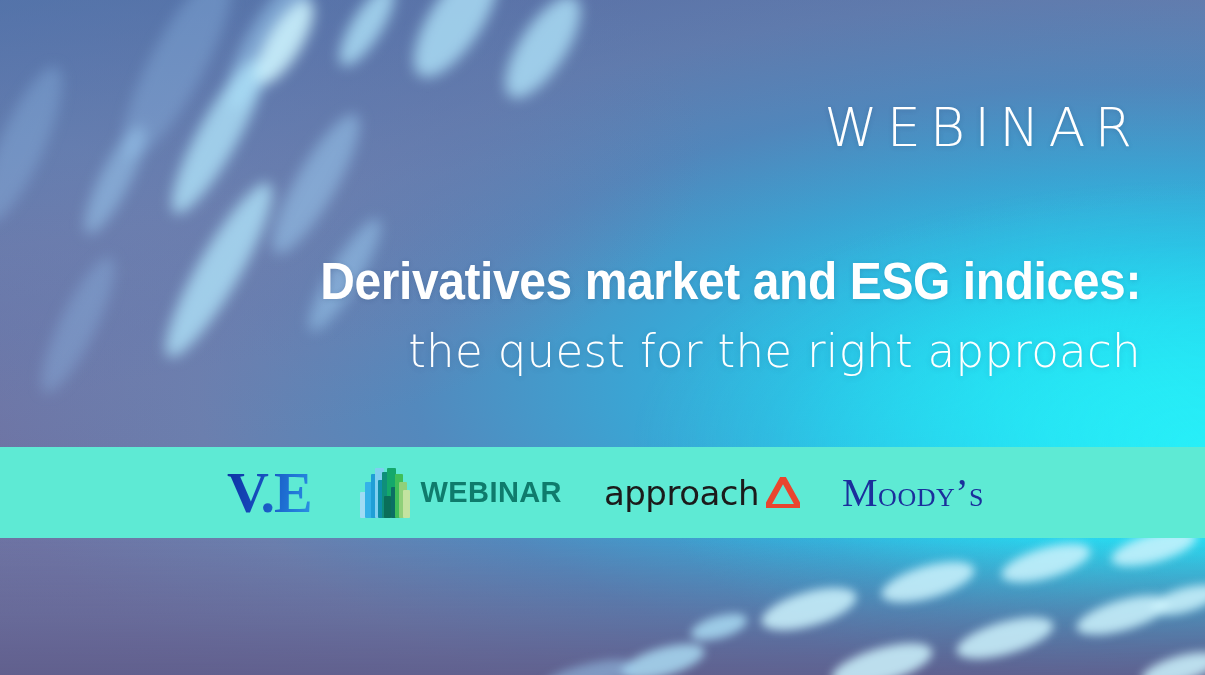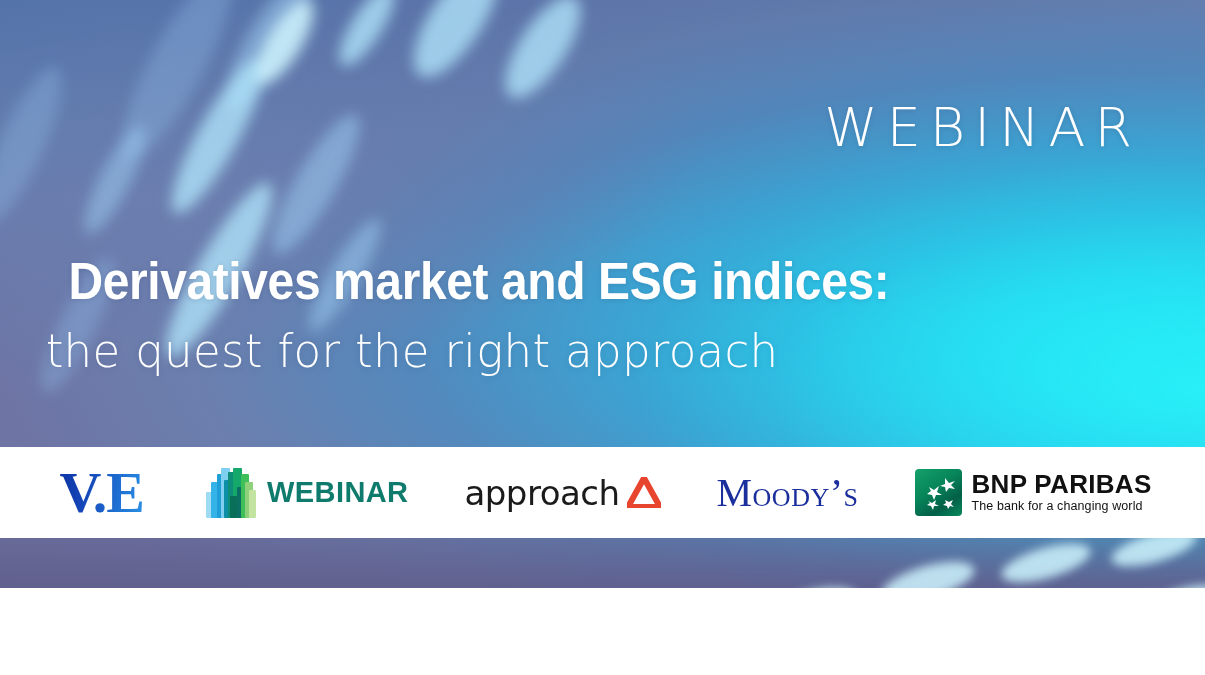--- a/index.html
+++ b/index.html
@@ -6,21 +6,21 @@
   html, body {
     width:1205px; height:675px;
     background:#ffffff;
     font-family:"Liberation Sans", sans-serif;
     overflow:hidden;
   }
 
   #banner {
     position:relative;
     width:1205px;
-    height:588px;
+    height:675px;
     overflow:hidden;
     background:#5a6aa0;
   }
 
   
   .bg-layer { position:absolute; inset:0; }
 
   .bg-base {
     background:
       radial-gradient(130% 95% at 97% 58%, #22e4f2 0%, #24d7ee 11%, #2cc0e4 22%, #3aa5d4 34%, #5389bd 48%, #6b7fae 62%, #6e74a4 76%, #6c6f9c 100%);
@@ -67,21 +67,21 @@
     font-family:"DejaVu Sans", sans-serif;
     white-space:nowrap;
     text-shadow:0 1px 5px rgba(25,60,100,0.20);
   }
 
   
   #title-block {
     position:absolute;
     left:0; right:64px;
     top:252px;
-    text-align:left;
+    text-align:right;
     color:#ffffff;
   }
   #title-main {
     font-family:"Liberation Sans Narrow","Liberation Sans", sans-serif;
     font-size:51px;
     font-weight:bold;
     letter-spacing:-0.4px;
     line-height:60px;
     transform:scaleX(0.94);
     transform-origin:right center;
@@ -99,25 +99,25 @@
     white-space:nowrap;
     text-shadow:0 1px 6px rgba(25,60,100,0.18);
   }
 
   
   #logo-bar {
     position:absolute;
     left:0; right:0;
     top:447px;
     height:91px;
-    background:#ffffff;
+    background:#5eead4;
     display:flex;
     align-items:center;
     justify-content:center;
-    gap:56px;
+    gap:42px;
   }
   .logo { display:flex; align-items:center; height:58px; }
 
   
   #logo-ve {
     font-family:"Liberation Serif","DejaVu Serif", serif;
     font-weight:bold;
     font-size:58px;
     line-height:1;
     letter-spacing:-1px;
@@ -268,31 +268,15 @@
       <span class="opt-word">approach</span>
       <svg class="opt-tri" viewBox="0 0 34 31">
         <path d="M17 1 L33 30 L1 30 Z" fill="none" stroke="#e8452e" stroke-width="6" stroke-linejoin="miter"></path>
       </svg>
     </div>
 
     <div class="logo">
       <span id="logo-moodys"><span class="mc">M</span><span class="sc">OODY</span><span class="mc">’</span><span class="sc">S</span></span>
     </div>
 
-    <div class="logo" id="logo-bnp">
-      <span class="bnp-square">
-        <svg viewBox="0 0 47 47" width="47" height="47">
-          <g fill="#ffffff">
-            <path d="M30 9 l4 5 l6 -2 l-4 4 l4 4 l-6 -1 l-3 4 l-1 -5 l-5 -1 l5 -2 z"></path>
-            <path d="M14 18 l5 3 l5 -4 l-2 6 l5 3 l-6 0 l-2 5 l-2 -5 l-5 -1 l4 -3 z"></path>
-            <path d="M13 32 l4 2 l4 -3 l-1 4 l4 2 l-5 0 l-1 4 l-2 -4 l-4 -1 l3 -2 z"></path>
-            <path d="M30 31 l4 2 l4 -2 l-2 4 l3 3 l-4 -1 l-2 3 l-1 -3 l-4 -1 l3 -2 z"></path>
-          </g>
-        </svg>
-      </span>
-      <span class="bnp-text">
-        <span class="bnp-name">BNP PARIBAS</span>
-        <span class="bnp-tag">The bank for a changing world</span>
-      </span>
-    </div>
 
   </div>
 </div>
 
 </body></html>

